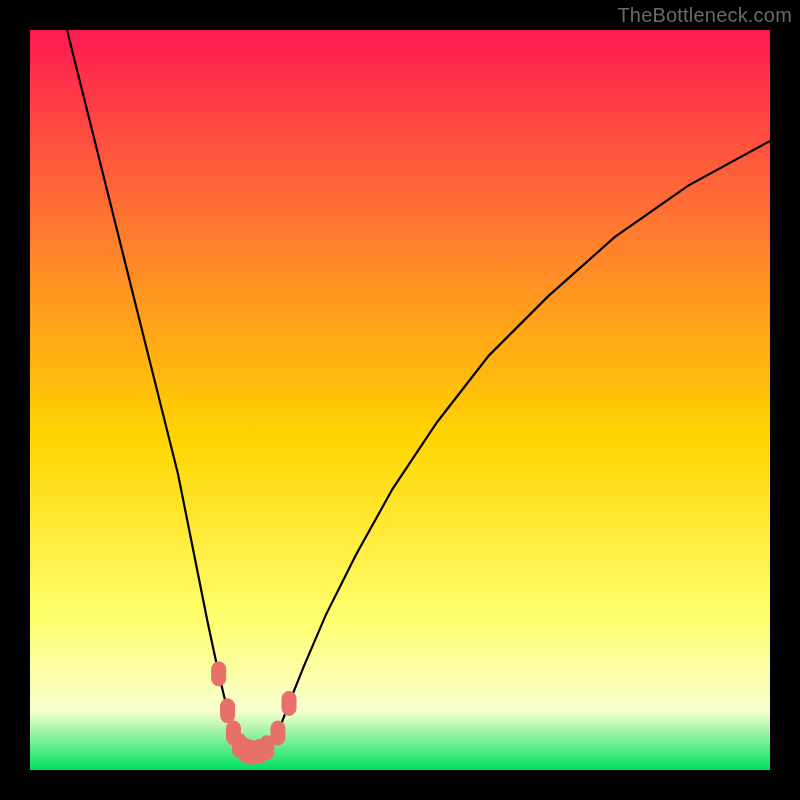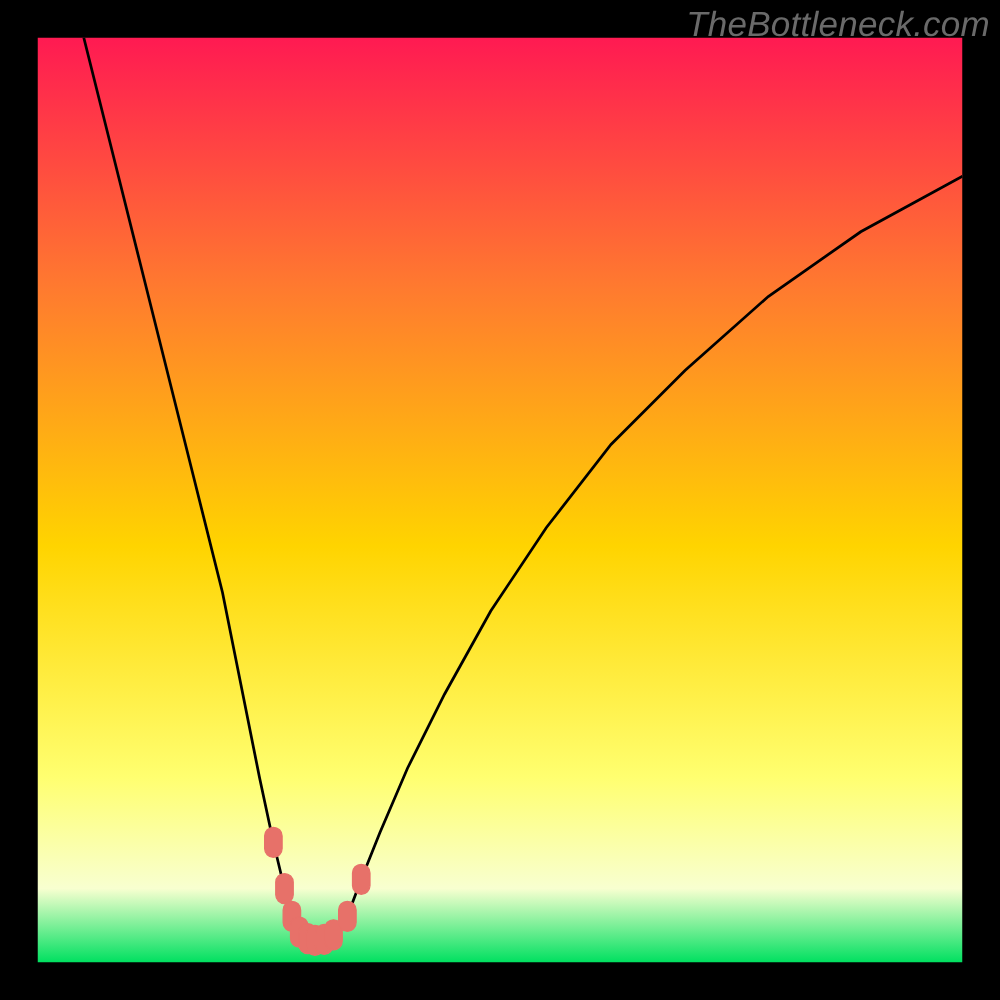--- a/index.html
+++ b/index.html
@@ -24,24 +24,23 @@
     left: 0;
     top: 0;
     width: 740px;
     height: 740px;
   }
   .watermark {
     position: absolute;
     top: 4px;
     right: 8px;
     color: #6a6a6a;
-    font-size: 28px;
+    font-size: 20px;
     font-weight: 500;
     letter-spacing: 0.2px;
-    font-style: italic;
   }
   .curve {
     fill: none;
     stroke: #000;
     stroke-width: 2.2;
   }
   .marker {
     fill: #e77169;
     stroke: #e77169;
     stroke-width: 1;

